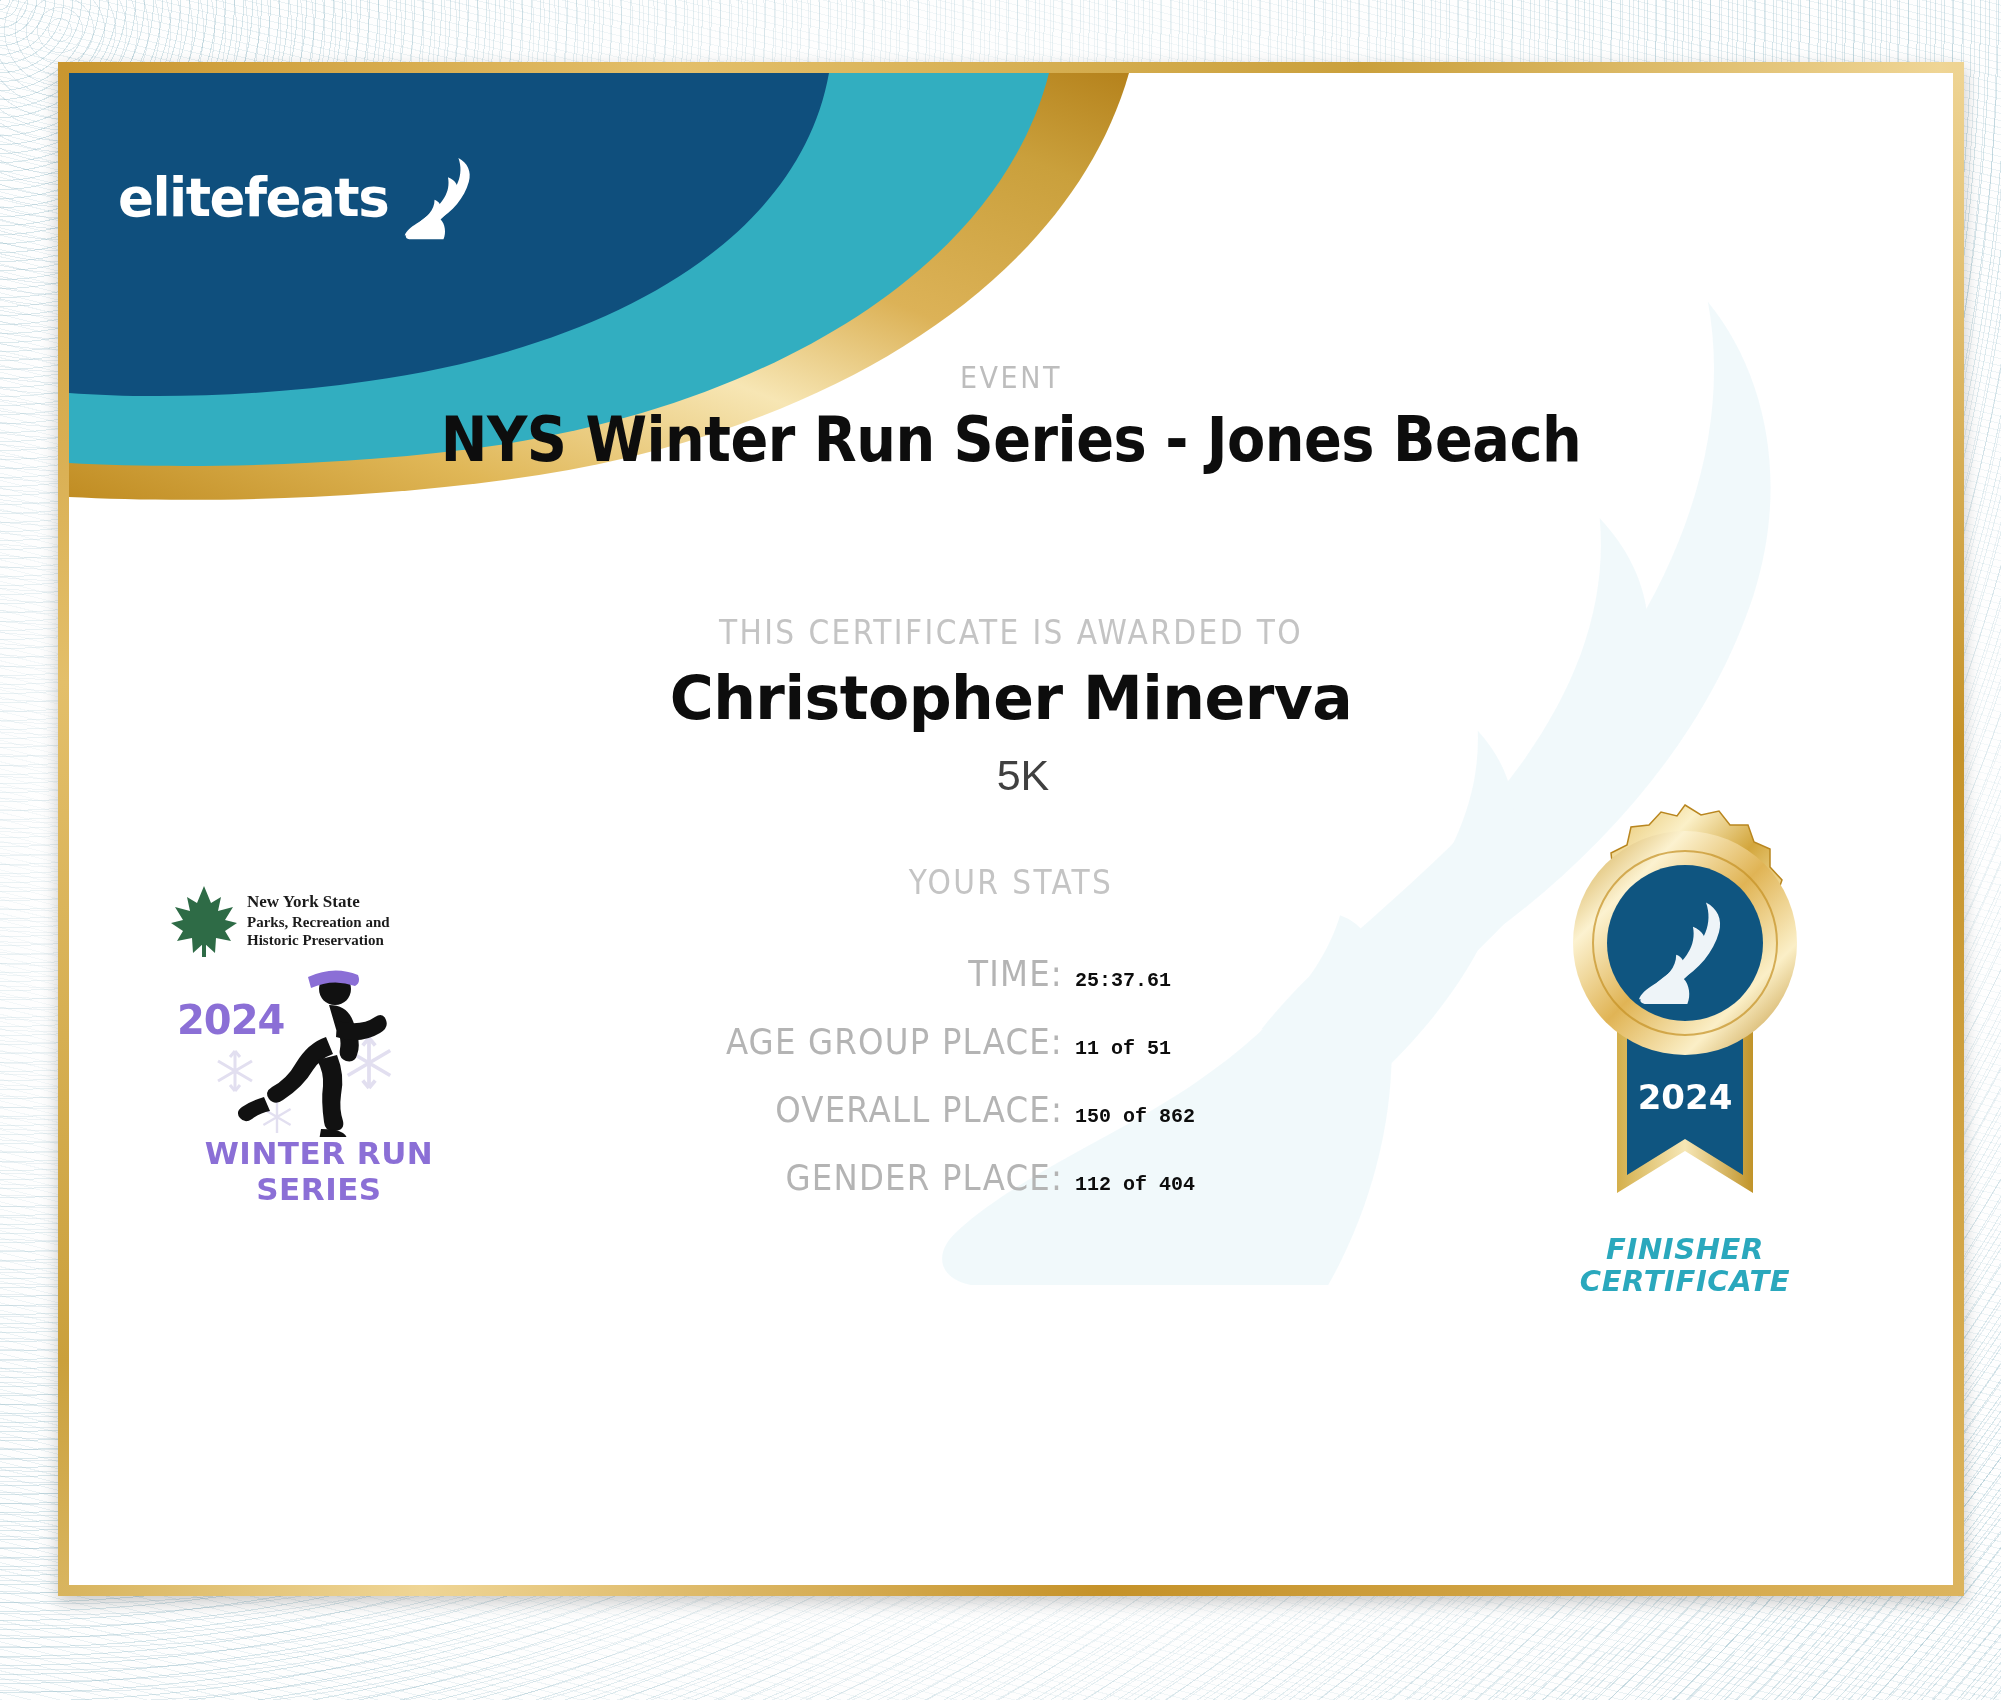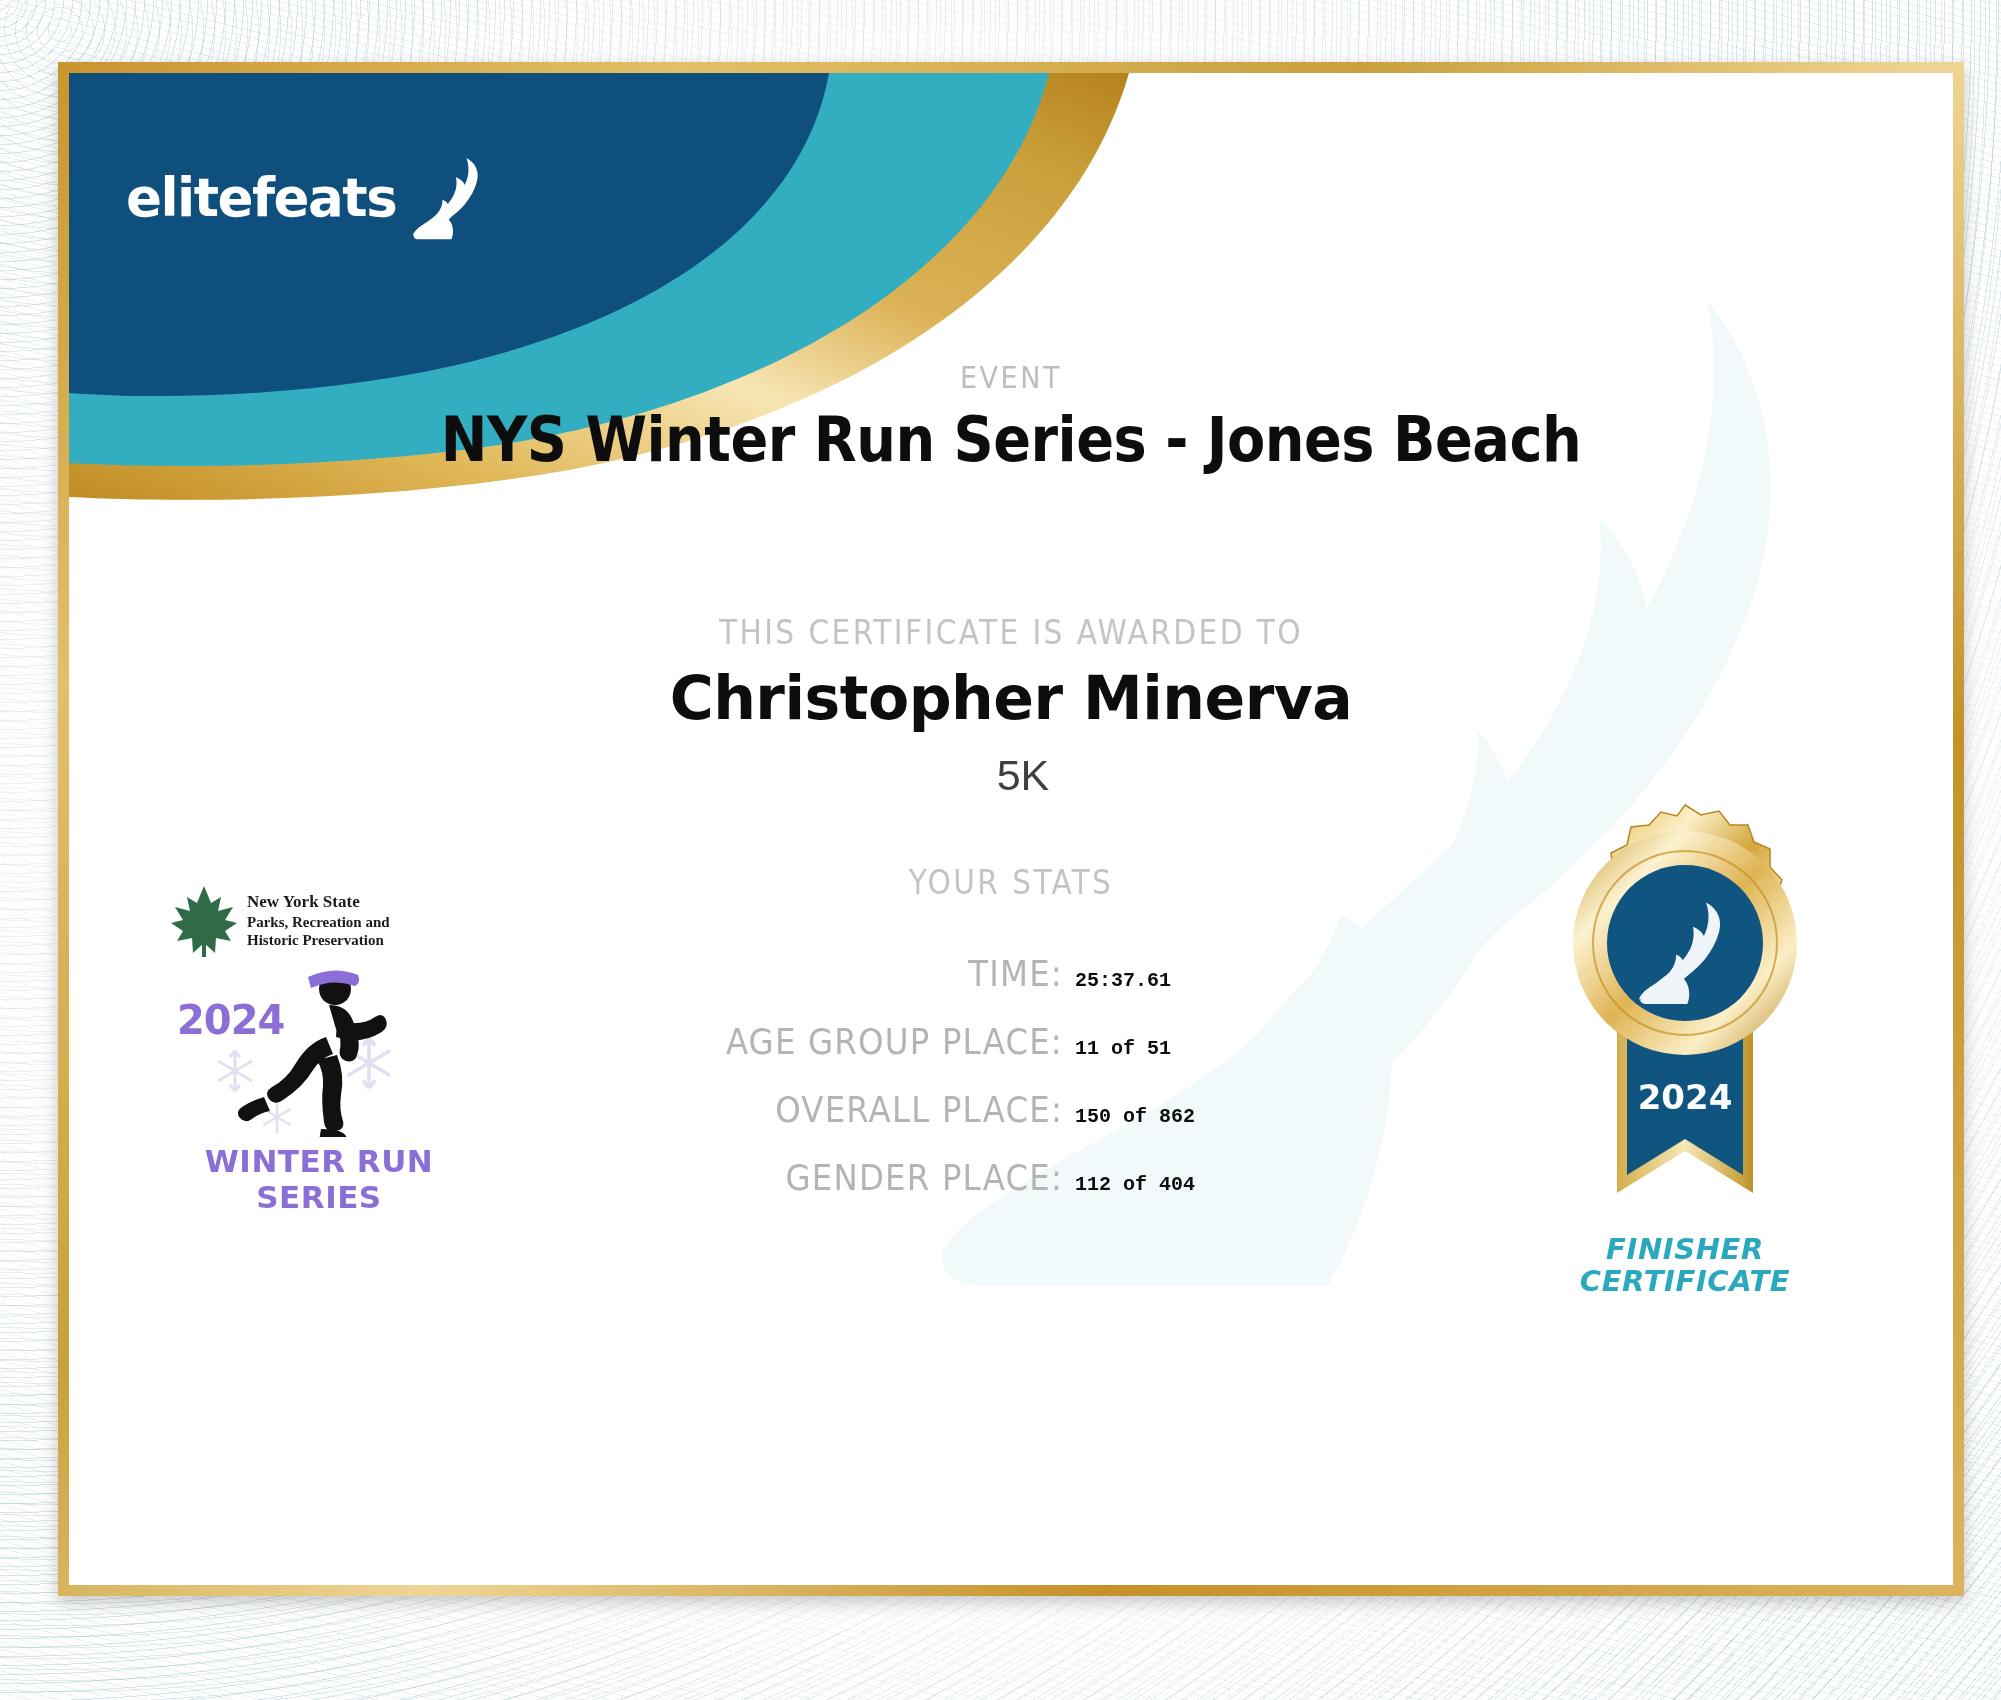--- a/index.html
+++ b/index.html
@@ -49,21 +49,21 @@
     pointer-events:none;
   }
 
   
   .header-art{
     position:absolute;left:0;top:0;width:1884px;height:430px;
     overflow:hidden;
   }
 
   .logo{
-    position:absolute;left:57px;top:78px;
+    position:absolute;left:49px;top:78px;
     display:flex;align-items:center;gap:20px;
   }
   .logo-text{
     color:#ffffff;
     font-family:"DejaVu Sans",sans-serif;
     font-size:53px;font-weight:700;letter-spacing:-1.5px;
   }
   .logo-wing{width:76px;height:88px;margin-left:-4px;margin-top:4px;}
 
   
@@ -145,21 +145,21 @@
   }
   .nys-text .l1{font-size:17px;}
 
   .wrs-art{position:relative;width:300px;height:200px;margin-top:8px;}
   .wrs-year{
     position:absolute;left:8px;top:30px;
     font-family:"DejaVu Sans",sans-serif;
     font-size:40px;font-weight:700;color:#8b6fd6;letter-spacing:-1px;
   }
   .wrs-title{
-    position:absolute;left:0;top:176px;width:300px;text-align:center;
+    position:absolute;left:0;top:168px;width:300px;text-align:center;
     font-family:"DejaVu Sans",sans-serif;
     font-size:31px;font-weight:700;color:#8b6fd6;letter-spacing:.5px;
   }
 
   
   .medal{
     position:absolute;right:118px;top:720px;width:300px;height:480px;
   }
   .finisher{
     position:absolute;right:118px;top:1160px;width:300px;

